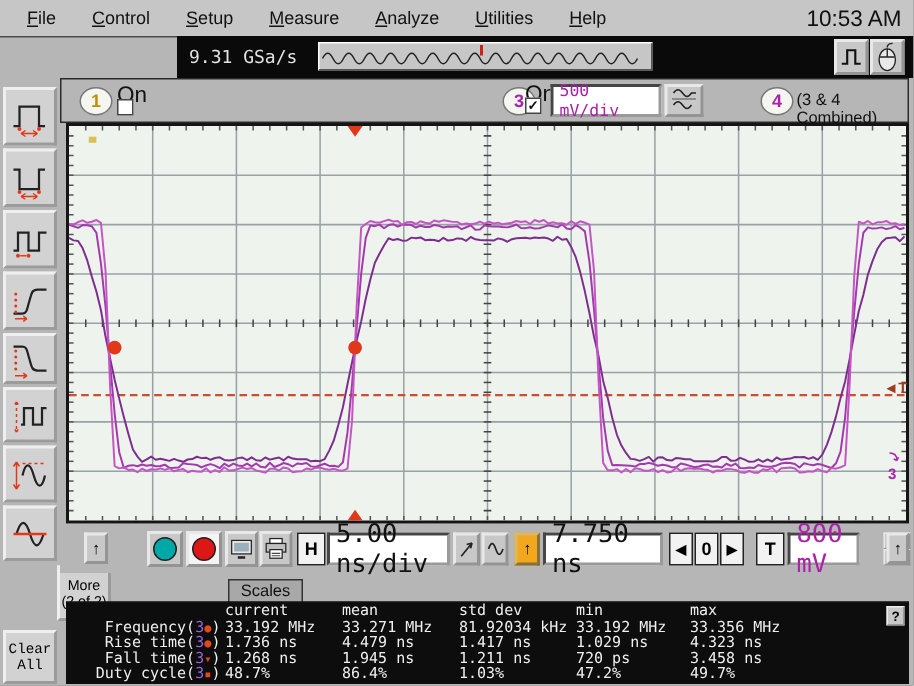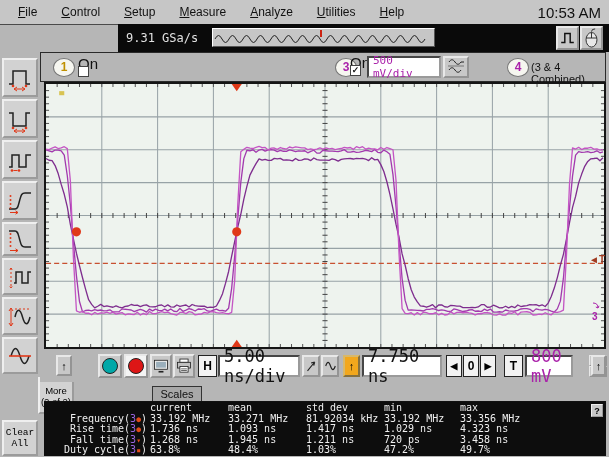--- a/index.html
+++ b/index.html
@@ -575,37 +575,37 @@
           <div class="mlabel">Frequency(<span class="msrc">3</span><span class="mic">●</span>)</div>
           <div class="mval">33.192 MHz</div>
           <div class="mval">33.271 MHz</div>
           <div class="mval">81.92034 kHz</div>
           <div class="mval">33.192 MHz</div>
           <div class="mval">33.356 MHz</div>
         </div>
         <div class="mrow">
           <div class="mlabel">Rise time(<span class="msrc">3</span><span class="mic">●</span>)</div>
           <div class="mval">1.736 ns</div>
-          <div class="mval">1.093 ns</div>
+          <div class="mval">4.479 ns</div>
           <div class="mval">1.417 ns</div>
           <div class="mval">1.029 ns</div>
           <div class="mval">4.323 ns</div>
         </div>
         <div class="mrow">
           <div class="mlabel">Fall time(<span class="msrc">3</span><span class="mic">▾</span>)</div>
           <div class="mval">1.268 ns</div>
           <div class="mval">1.945 ns</div>
           <div class="mval">1.211 ns</div>
           <div class="mval">720 ps</div>
           <div class="mval">3.458 ns</div>
         </div>
         <div class="mrow">
           <div class="mlabel">Duty cycle(<span class="msrc">3</span><span class="mic">▪</span>)</div>
-          <div class="mval">63.8%</div>
-          <div class="mval">48.4%</div>
+          <div class="mval">48.7%</div>
+          <div class="mval">86.4%</div>
           <div class="mval">1.03%</div>
           <div class="mval">47.2%</div>
           <div class="mval">49.7%</div>
         </div>
       </div>
     <button class="helpbtn">?</button>
   </div>
 
 </div>
 

